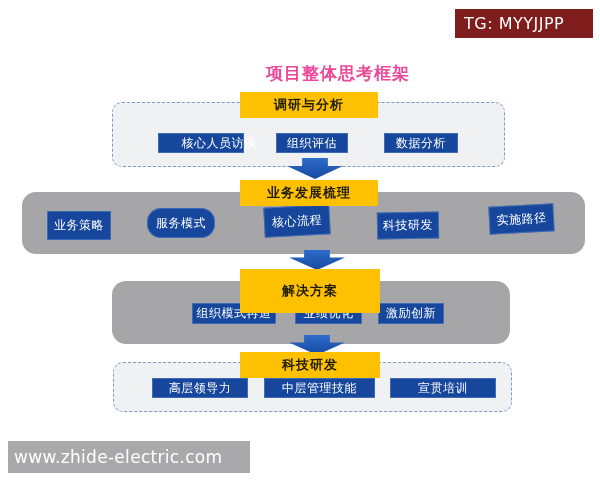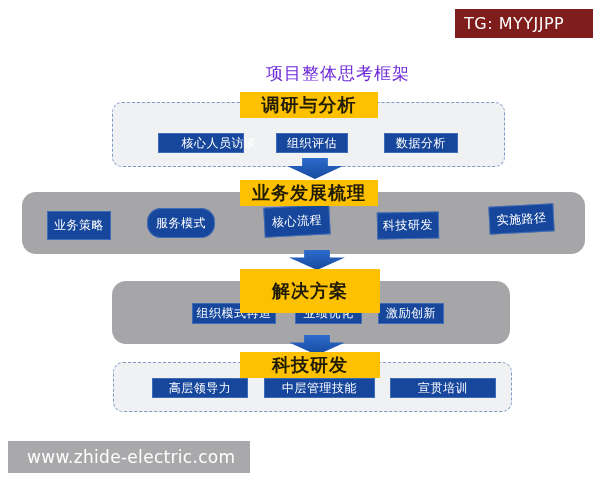--- a/index.html
+++ b/index.html
@@ -12,41 +12,41 @@
 
   
   .badge{
     background:#7f1d1d;color:#ffffff;
     font-size:16px;line-height:29px;
     padding-left:9px;letter-spacing:0.5px;
   }
   .footerbar{
     background:#a9a9ab;color:#ffffff;
     font-size:17px;line-height:32px;
-    padding-left:19px;letter-spacing:0.3px;
+    padding-left:6px;letter-spacing:0.3px;
   }
 
   
   .title{
-    font-size:17px;font-weight:normal;color:#6d28d9;letter-spacing:1px;
+    font-size:17px;font-weight:bold;color:#ec4899;letter-spacing:1px;
     white-space:nowrap;
   }
 
   
   .panel-light{
     background:#eff1f3;border:1px dashed #7e99c6;border-radius:10px;z-index:1;
   }
   .panel-gray{
     background:#a6a6a9;border-radius:14px;z-index:1;
   }
 
   
   .stage-header{
     background:#fec101;color:#211c06;
-    font-size:18px;font-weight:bold;letter-spacing:1px;
+    font-size:13px;font-weight:bold;letter-spacing:1px;
     display:flex;align-items:center;justify-content:center;
     z-index:3;white-space:nowrap;
   }
 
   
   .node{
     background:#17479c;color:#ffffff;
     font-size:12px;letter-spacing:0.5px;
     display:flex;align-items:center;justify-content:center;
     box-shadow:inset 0 0 0 1px rgba(110,150,215,0.45);

